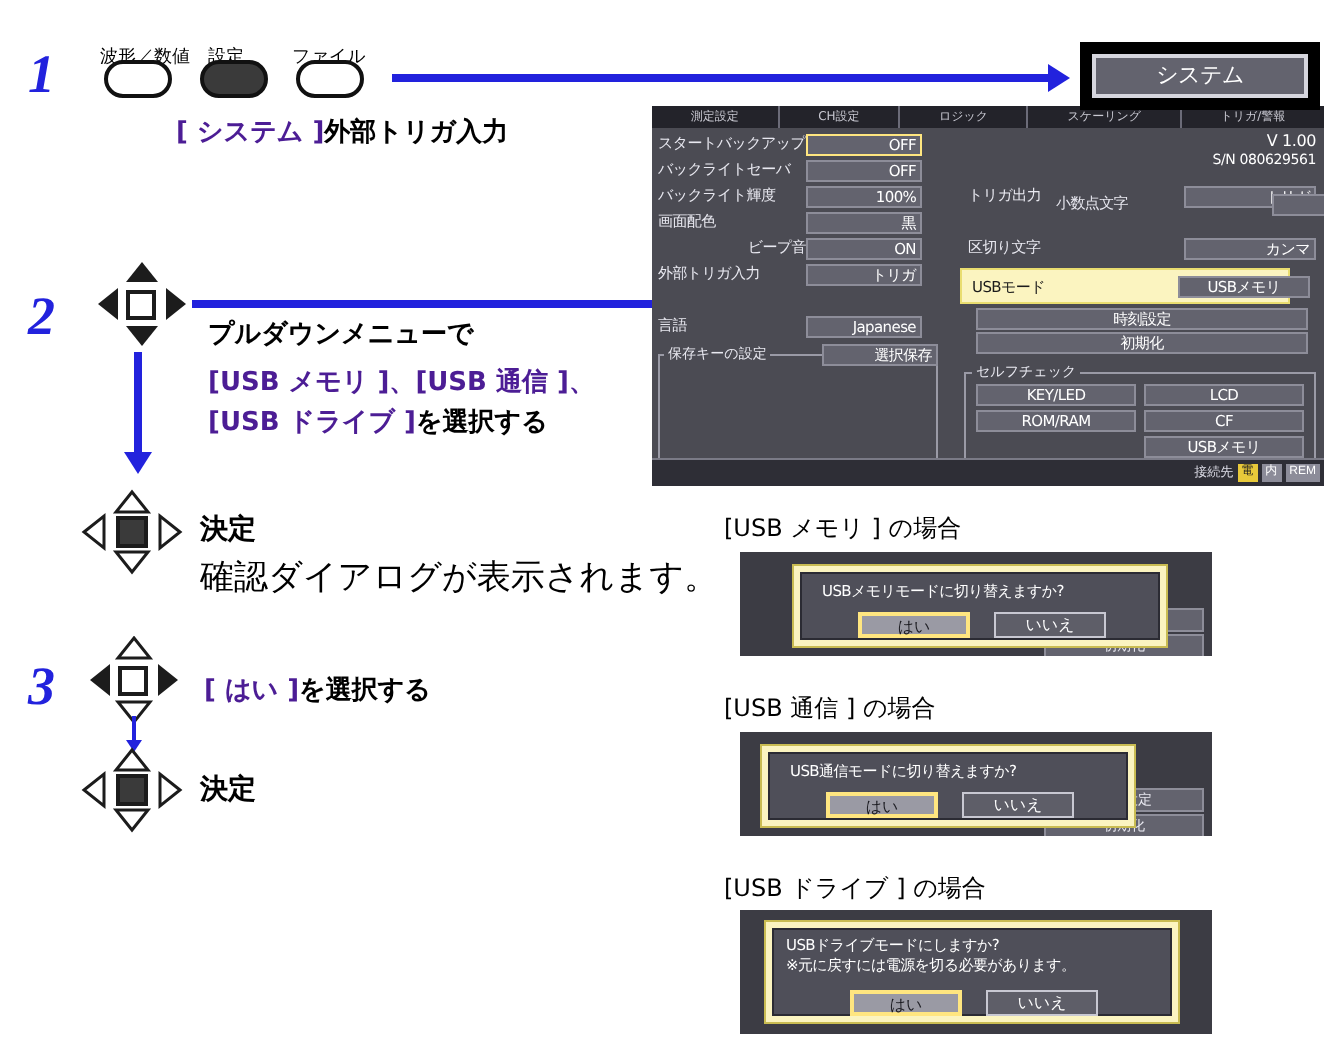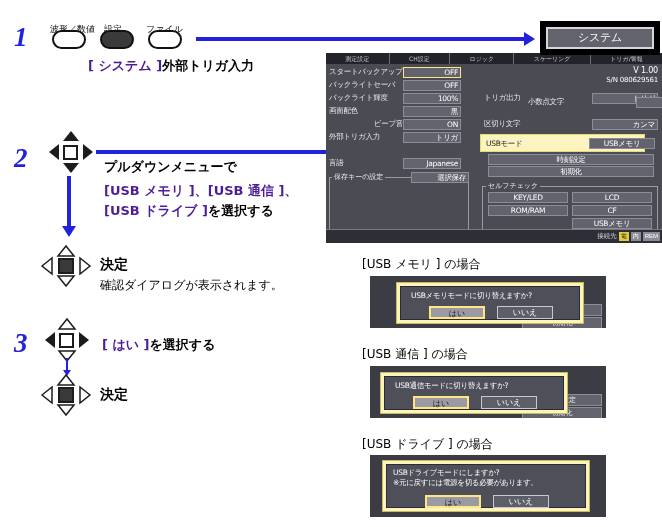--- a/index.html
+++ b/index.html
@@ -73,21 +73,21 @@
   .cluster { position: absolute; width: 46px; height: 44px; }
   .txt-black {
     color: #000;
     font-weight: bold;
     font-size: 13px;
     white-space: nowrap;
     font-family: "DejaVu Sans", sans-serif;
   }
   .txt-plain {
     color: #000;
-    font-size: 12px;
+    font-size: 17px;
     white-space: nowrap;
     font-family: "DejaVu Sans", sans-serif;
   }
   .mixed { white-space: nowrap; font-family: "DejaVu Sans", sans-serif; }
   .mixed .b { color:#4c1d95; font-weight:bold; font-size:13px; }
   .mixed .k { color:#000; font-weight:bold; font-size:13px; }
 
   
   .lcd {
     position: absolute;

